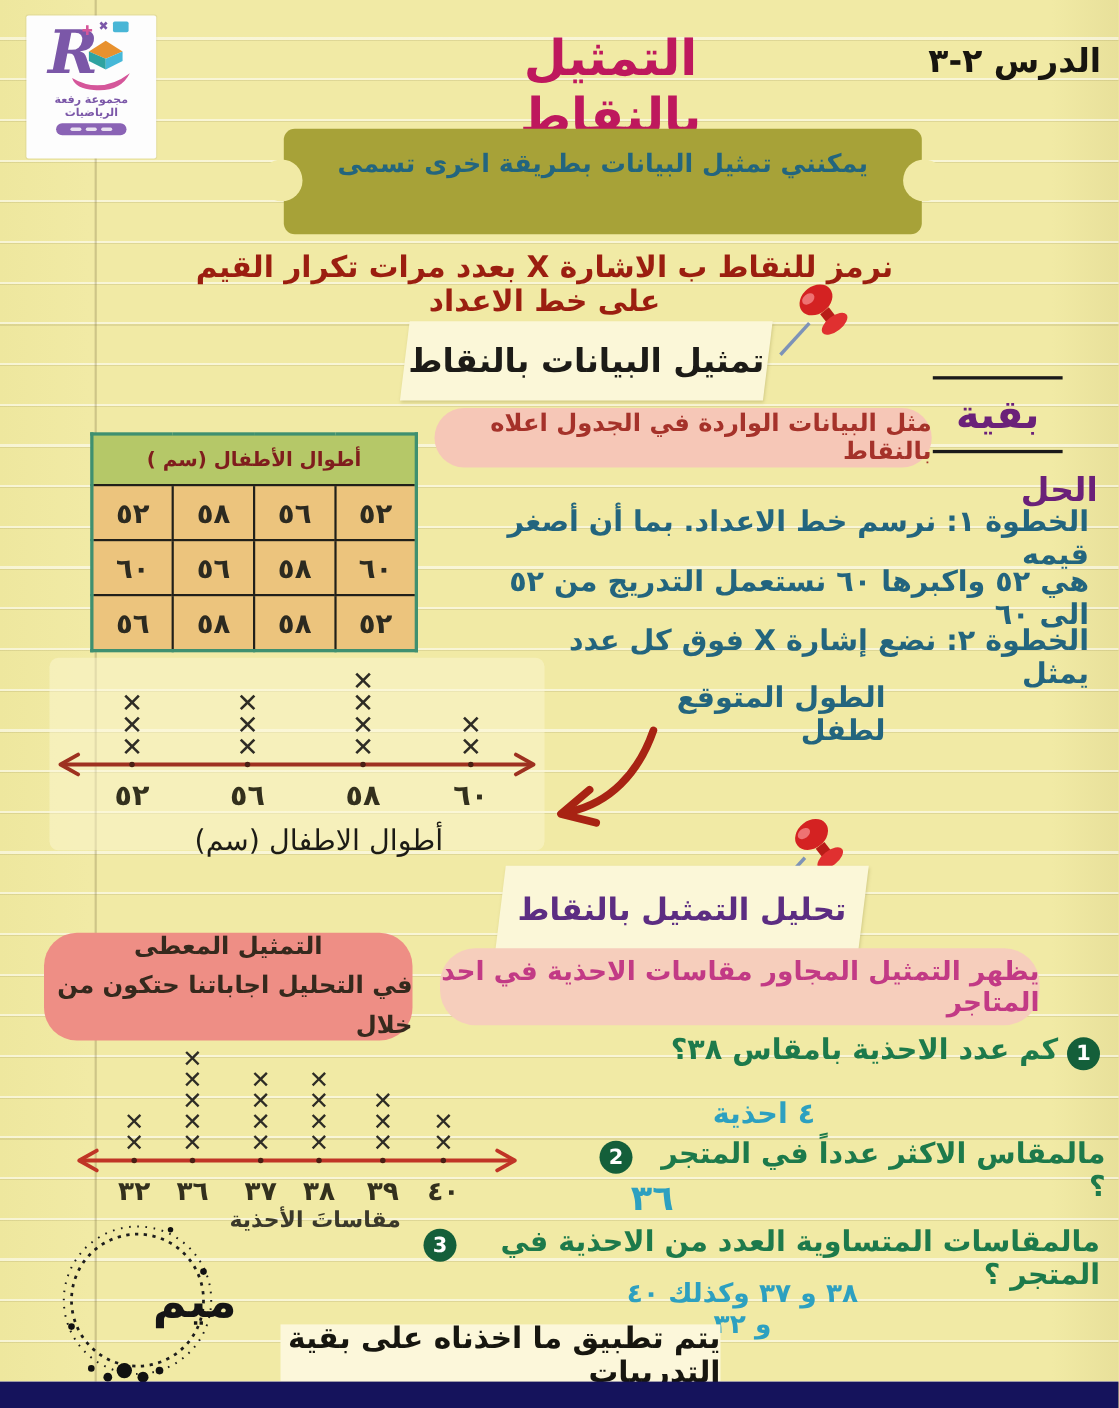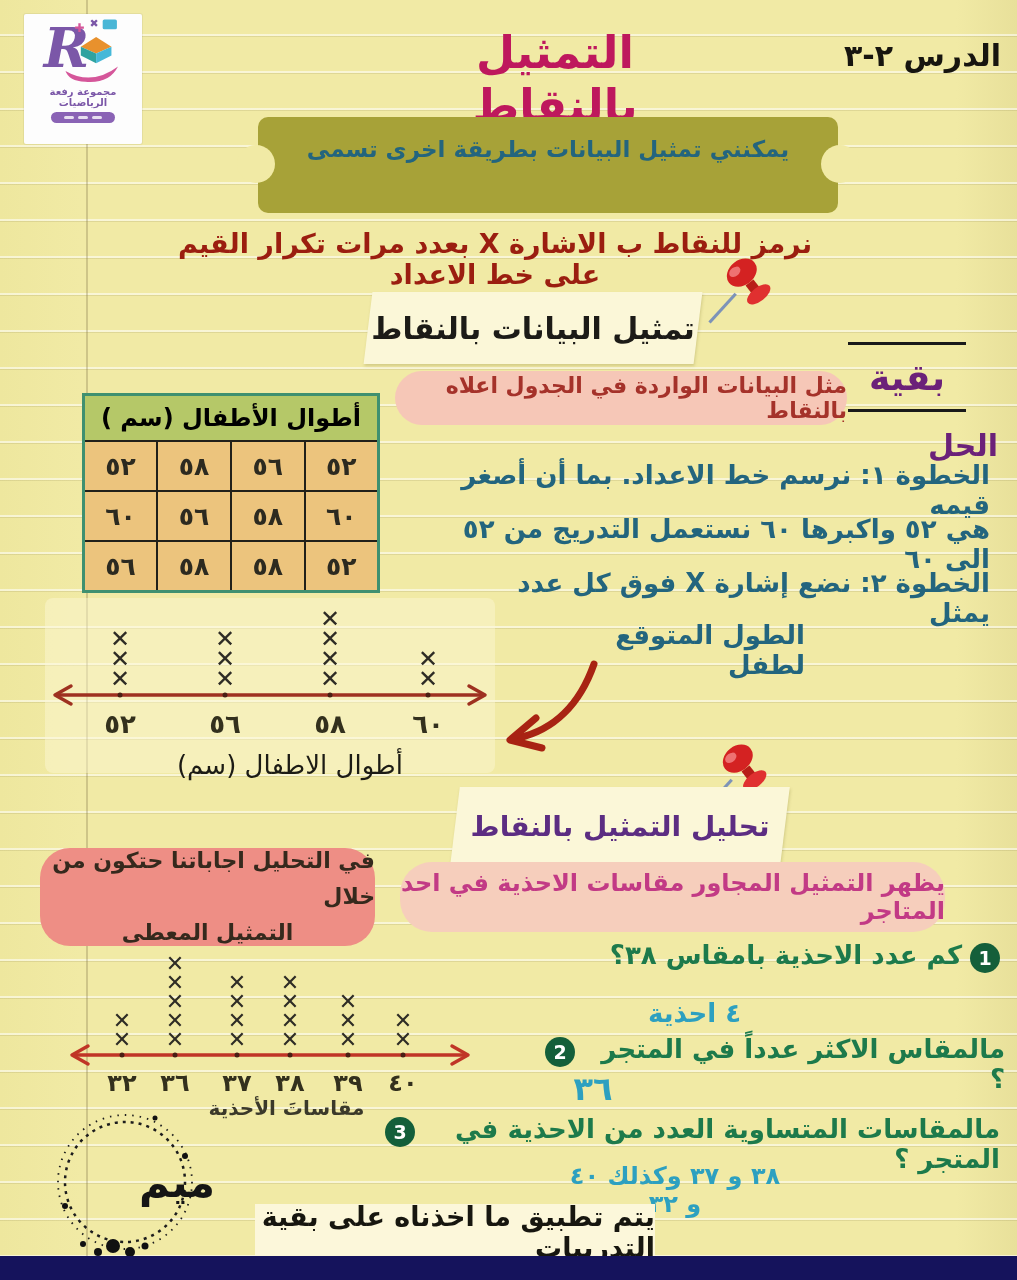--- a/index.html
+++ b/index.html
@@ -44,21 +44,21 @@
   .banner2 .banner-text{font-size:28px;color:#5c2d82;}
 
   .example{left:848px;top:342px;width:118px;height:64px;border-top:3px solid #1a1a1a;border-bottom:3px solid #1a1a1a;
            display:flex;align-items:center;justify-content:center;font-size:36px;font-weight:bold;color:#6b2179;}
 
   .pink-box1{left:395px;top:371px;width:452px;height:54px;background:#f6c7b7;border-radius:27px;
              display:flex;align-items:center;justify-content:center;font-size:22px;font-weight:bold;color:#a5322a;}
 
   table.heights{position:absolute;left:82px;top:393px;width:298px;height:184px;border-collapse:collapse;
                 border:3px solid #3f9070;direction:rtl;}
-  table.heights th{background:#b5c868;color:#000000;font-size:24px;font-weight:bold;height:42px;
+  table.heights th{background:#b5c868;color:#7f1d1d;font-size:18px;font-weight:bold;height:42px;
                    border:2px solid #21201a;}
   table.heights td{background:#ecc47d;color:#2c2a20;font-size:25px;font-weight:bold;text-align:center;
                    border:2px solid #21201a;width:25%;height:46px;}
 
   .sol-label{left:928px;top:428px;width:70px;font-size:30px;font-weight:bold;color:#6b2179;text-align:center;}
   .sol-line{font-size:26px;font-weight:bold;color:#23657e;text-align:right;}
   .sol1{left:440px;top:460px;width:550px;}
   .sol2{left:420px;top:514px;width:570px;}
   .sol3{left:470px;top:568px;width:520px;}
   .sol4{left:540px;top:620px;width:265px;text-align:right;}
@@ -244,22 +244,22 @@
     <ellipse cx="38" cy="16" rx="13" ry="10" fill="#d42222"></ellipse>
     <ellipse cx="34" cy="12" rx="5" ry="3.5" fill="#f28080" opacity="0.85"></ellipse>
   </g>
 </svg>
 
 <div class="abs banner banner2">
   <div class="banner-text rtl">تحليل التمثيل بالنقاط</div>
 </div>
 
 <div class="abs salmon-box rtl">
+  <div>التمثيل المعطى</div>
   <div>في التحليل اجاباتنا حتكون من خلال</div>
-  <div>التمثيل المعطى</div>
 </div>
 
 <div class="abs pink-box2 rtl">يظهر التمثيل المجاور مقاسات الاحذية في احد المتاجر</div>
 
 <div class="plot plot2">
   <svg class="axis" viewBox="0 0 420 165">
     <line x1="14" y1="107" x2="406" y2="107" stroke="#c03526" stroke-width="3.5"></line>
     <path d="M28 98 L12 107 L28 116" fill="none" stroke="#c03526" stroke-width="3.5" stroke-linecap="round" stroke-linejoin="round"></path>
     <path d="M392 98 L408 107 L392 116" fill="none" stroke="#c03526" stroke-width="3.5" stroke-linecap="round" stroke-linejoin="round"></path>
   </svg>

